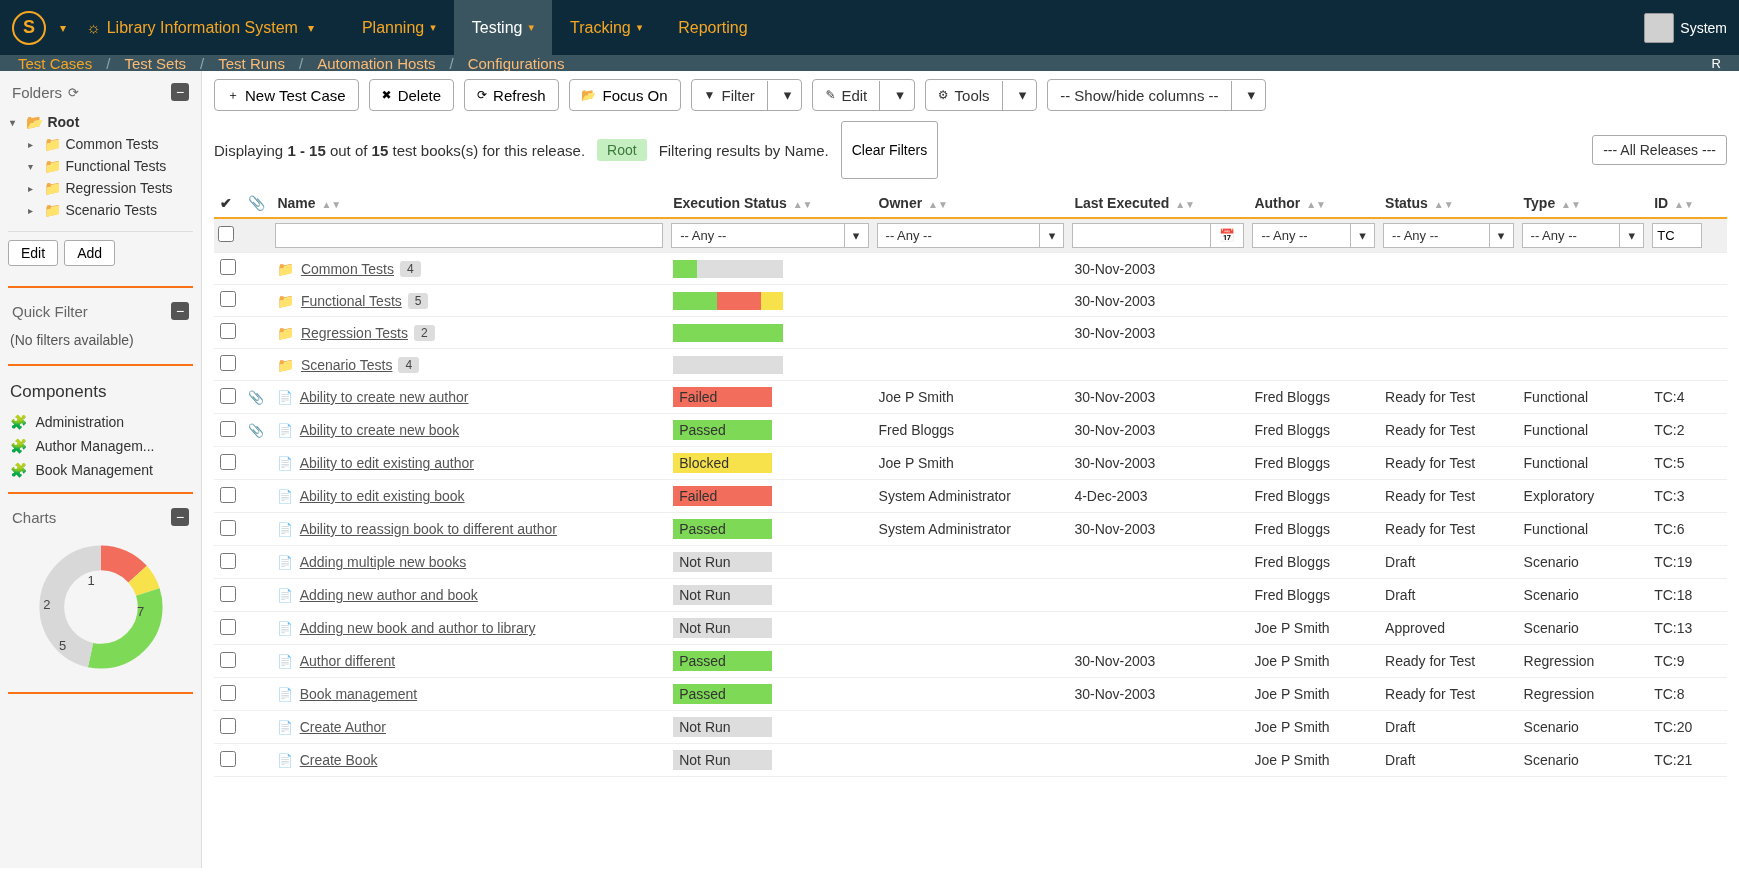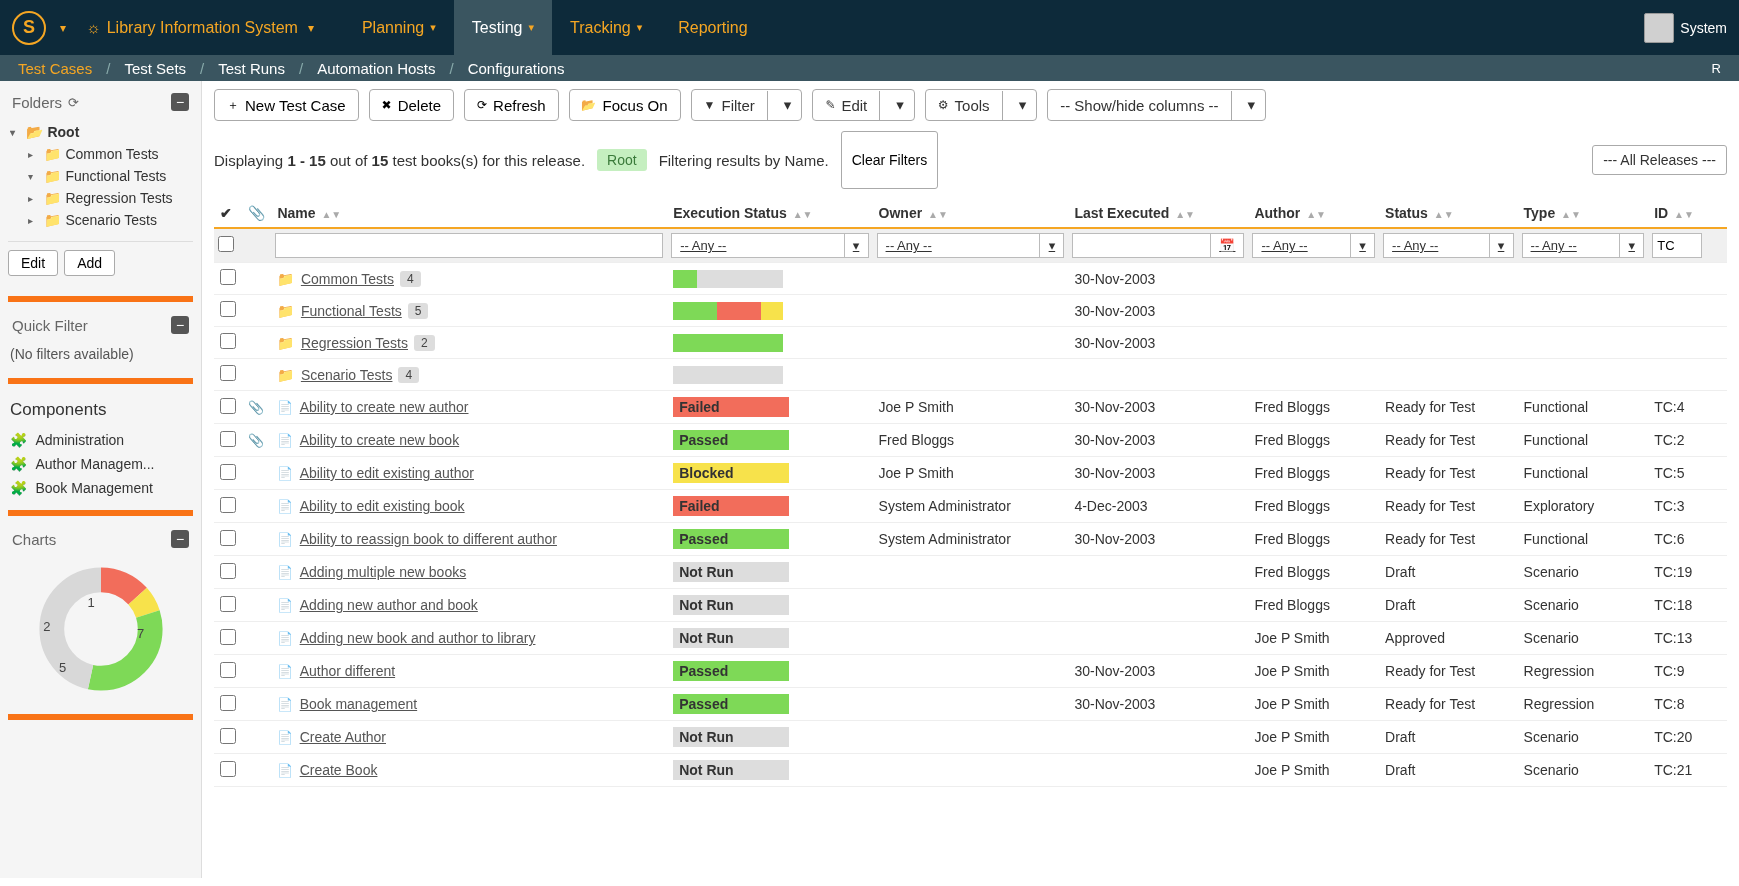--- a/index.html
+++ b/index.html
@@ -14,22 +14,22 @@
 .search-box input { width: 280px; height: 36px; border: none; padding: 0 10px; font-size: 15px; background: #fff; }
 .search-box button { width: 38px; height: 36px; background: #f5a623; border: none; cursor: pointer; font-size: 16px; }
 .navlinks { display: flex; margin-left: 20px; }
 .navlink { padding: 0 18px; height: 55px; display: flex; align-items: center; color: #f5a623; font-size: 16px; cursor: pointer; gap: 6px; }
 .navlink.active { background: #3a5560; color: #fff; }
 .navlink.active .chev2 { color: #f5a623; }
 .userbox { margin-left: auto; display: flex; align-items: center; gap: 6px; color: #fff; }
 .avatar { width: 30px; height: 30px; background: #d0d0d0; border: 1px solid #999; border-radius: 2px; }
 
 
-.subnav { background: #3a5560; height: 26px; display: flex; align-items: center; padding: 0 18px; gap: 14px; font-size: 15px; }
-.subnav a { color: #ffffff; text-decoration: none; }
+.subnav { background: #3a5560; height: 16px; display: flex; align-items: center; padding: 0 18px; gap: 14px; font-size: 15px; }
+.subnav a { color: #fdba74; text-decoration: none; }
 .subnav a.active { color: #f5a623; }
 .subnav .sep { color: #8aa; }
 .subnav .rspace { margin-left: auto; color: #fff; font-size: 13px; }
 
 
 .layout { display: flex; height: calc(100vh - 89px); }
 .sidebar { width: 202px; background: #f5f5f5; border-right: 1px solid #ddd; padding: 6px 8px; overflow-y: auto; }
 .main { flex: 1; padding: 8px 12px; overflow-y: auto; background: #fff; }
 
 
@@ -38,21 +38,21 @@
 .panel-hd .collapse { margin-left: auto; background: #555; color: #fff; width: 18px; height: 18px; border-radius: 3px; display: flex; align-items: center; justify-content: center; font-size: 14px; line-height: 1; }
 .tree { padding: 4px 2px 10px 2px; border-bottom: 1px solid #ddd; margin-bottom: 8px; }
 .tree-item { padding: 3px 0; font-size: 14px; display: flex; align-items: center; gap: 4px; white-space: nowrap; overflow: hidden; }
 .tree-item.root { font-weight: bold; }
 .tree-item .caret { width: 12px; display: inline-block; color: #666; font-size: 10px; }
 .tree-item.child { padding-left: 18px; }
 .folder-ico { color: #d9a441; }
 .folder-open-ico { color: #d9a441; }
 .sidebar-btns { display: flex; gap: 6px; margin-top: 8px; padding-bottom: 10px; }
 .sidebar-btns button { padding: 4px 12px; border: 1px solid #aaa; border-radius: 3px; background: #fff; cursor: pointer; font-size: 14px; }
-.section { border-bottom: 6px solid #f97316; padding-bottom: 10px; margin-bottom: 8px; }
+.section { border-bottom: 2px solid #f97316; padding-bottom: 10px; margin-bottom: 8px; }
 .section .nofilters { color: #555; padding: 6px 2px; font-size: 14px; }
 .components h4 { font-size: 17px; font-weight: normal; padding: 8px 2px; }
 .comp-item { display: flex; align-items: center; gap: 8px; padding: 4px 2px; font-size: 14px; color: #333; white-space: nowrap; overflow: hidden; }
 .puzzle { color: #2a6fb5; font-size: 14px; }
 
 
 .donut { width: 130px; height: 130px; margin: 10px auto; position: relative; }
 .donut svg { width: 100%; height: 100%; transform: rotate(-90deg); }
 .donut-label { position: absolute; font-size: 13px; color: #444; }
 
@@ -71,30 +71,30 @@
 .clear-btn { border: 1px solid #aaa; border-radius: 3px; padding: 20px 10px; background: #fff; font-size: 14px; cursor: pointer; }
 .rel-select { margin-left: auto; border: 1px solid #aaa; border-radius: 3px; padding: 6px 10px; font-size: 14px; background: #fff; display: flex; align-items: center; gap: 8px; }
 
 
 .tbl { width: 100%; border-collapse: collapse; font-size: 14px; }
 .tbl th { text-align: left; padding: 6px 6px; font-weight: 600; border-bottom: 2px solid #f5a623; white-space: nowrap; }
 .tbl th .sort { color: #aaa; font-size: 10px; margin-left: 2px; }
 .tbl td { padding: 6px 6px; border-bottom: 1px solid #eee; white-space: nowrap; }
 .tbl tr.filter-row td { background: #f0f0f0; padding: 4px 4px; }
 .filter-input { border: 1px solid #bbb; padding: 4px; font-size: 13px; width: 100%; background: #fff; }
-.filter-sel { display: flex; text-decoration: underline; }
+.filter-sel { display: flex; }
 .filter-sel span { border: 1px solid #bbb; padding: 4px 8px; background: #fff; font-size: 13px; flex: 1; }
 .filter-sel .dd { border-left: none; flex: 0 0 24px; text-align: center; cursor: pointer; }
 .chk { width: 16px; height: 16px; }
 .rowname a { color: #555; text-decoration: underline; }
 .rowname { display: flex; align-items: center; gap: 6px; }
 .badge { background: #ddd; color: #444; padding: 1px 7px; border-radius: 3px; font-size: 12px; }
 .exec-bar { width: 110px; height: 18px; background: #ddd; display: flex; }
 .exec-bar .seg { height: 100%; }
-.exec-status { padding: 2px 6px; display: inline-block; width: 116px; font-weight: bold; }
+.exec-status { padding: 2px 6px; display: inline-block; width: 99px; }
 .st-Failed { background: #f26d5b; }
 .st-Passed { background: #7ed957; }
 .st-Blocked { background: #f7e24b; }
 .st-NotRun { background: #ddd; }
 .attach-ico { color: #666; font-size: 13px; }
 .tc-ico { color: #888; font-size: 13px; }
 .chev2 { font-size: 11px; }
 </style>
 </head>
 <body>

